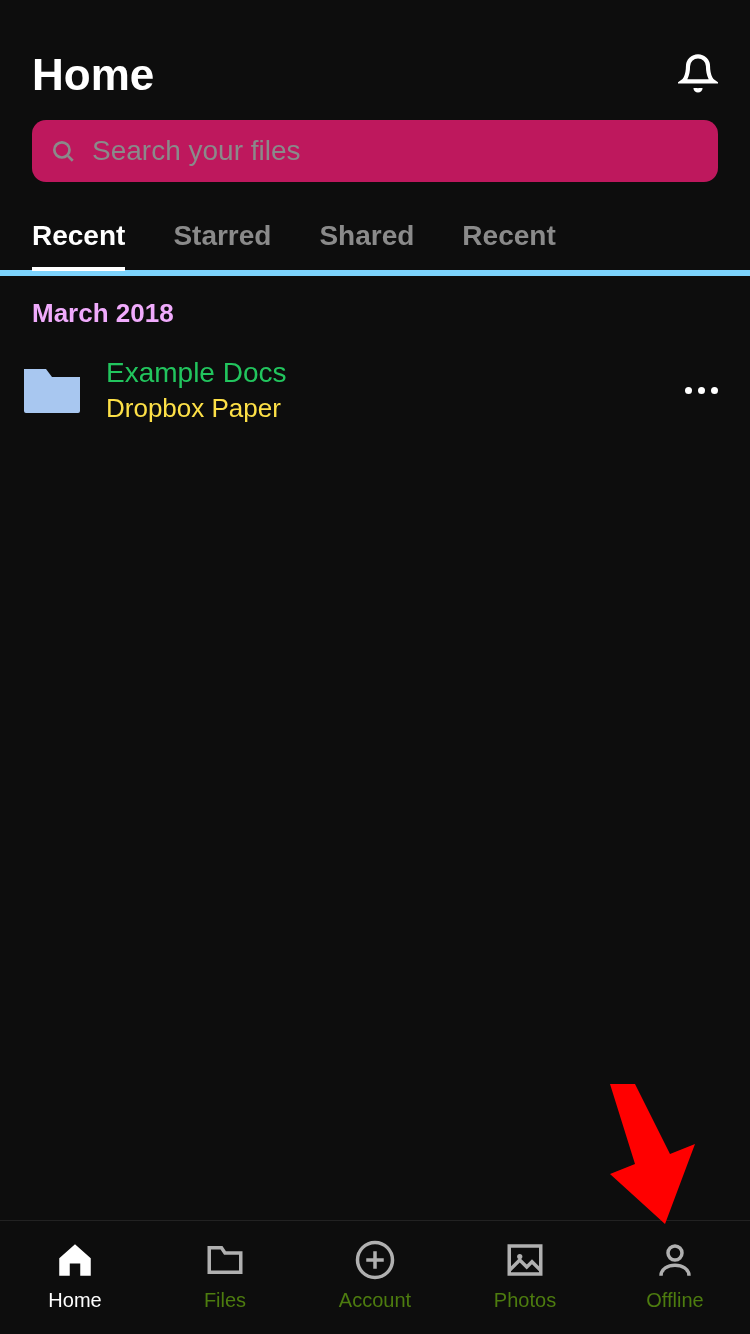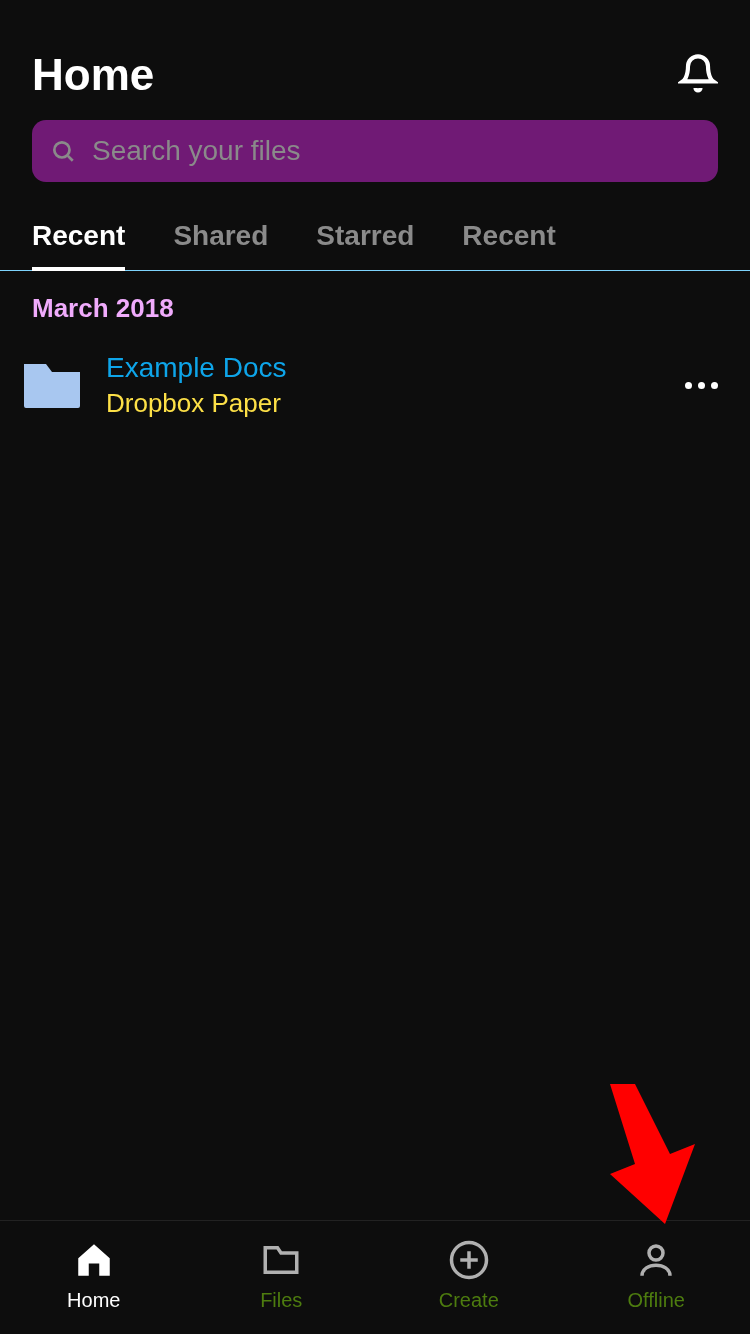--- a/index.html
+++ b/index.html
@@ -21,21 +21,21 @@
     padding: 50px 32px 20px 32px;
   }
   .header-title {
     font-size: 44px;
     font-weight: 700;
     color: #fff;
   }
   .bell-icon svg { width: 40px; height: 40px; stroke: #fff; fill: none; stroke-width: 2.5; }
   .search-wrap { padding: 0 32px 20px 32px; }
   .search-bar {
-    background: #701a75;
+    background: #be185d;
     border-radius: 14px;
     height: 62px;
     display: flex;
     align-items: center;
     padding: 0 18px;
     gap: 16px;
   }
   .search-bar svg { width: 26px; height: 26px; stroke: #8a8a8a; fill: none; stroke-width: 2.5; }
   .search-bar input {
     flex: 1;
@@ -43,21 +43,21 @@
     border: none;
     outline: none;
     font-size: 28px;
     color: #fff;
   }
   .search-bar input::placeholder { color: #8a8a8a; }
   .tabs {
     display: flex;
     gap: 48px;
     padding: 18px 52px 0 32px;
-    border-bottom: 1px solid #7dd3fc;
+    border-bottom: 6px solid #7dd3fc;
   }
   .tab {
     font-size: 28px;
     font-weight: 600;
     color: #8a8a8a;
     padding-bottom: 18px;
     position: relative;
   }
   .tab.active { color: #fff; }
   .tab.active::after {
@@ -74,21 +74,21 @@
     padding: 22px 32px 10px 32px;
   }
   .list-item {
     display: flex;
     align-items: center;
     padding: 18px 32px 18px 22px;
     gap: 24px;
   }
   .folder-icon svg { width: 60px; height: 52px; }
   .item-text { flex: 1; display: flex; flex-direction: column; gap: 4px; }
-  .item-title { font-size: 28px; color: #0ea5e9; }
+  .item-title { font-size: 28px; color: #22c55e; }
   .item-sub { font-size: 26px; color: #fde047; }
   .more-icon {
     display: flex; gap: 6px;
   }
   .more-icon span {
     width: 7px; height: 7px; border-radius: 50%; background: #fff;
   }
   .spacer { flex: 1; }
   .nav {
     display: flex;
@@ -134,22 +134,22 @@
     <svg viewBox="0 0 24 24">
       <circle cx="11" cy="11" r="7"></circle>
       <line x1="21" y1="21" x2="16.5" y2="16.5"></line>
     </svg>
     <input type="text" placeholder="Search your files" style="">
   </div>
 </div>
 
 <div class="tabs">
   <div class="tab active">Recent</div>
+  <div class="tab">Starred</div>
   <div class="tab">Shared</div>
-  <div class="tab">Starred</div>
   <div class="tab">Recent</div>
 </div>
 
 <div class="section-header">March 2018</div>
 
 <div class="list-item">
   <div class="folder-icon">
     <svg viewBox="0 0 60 52">
       <path d="M2 6 h22 l6 8 h28 v34 a2 2 0 0 1 -2 2 h-52 a2 2 0 0 1 -2 -2 z" fill="#a8c7f0"></path>
     </svg>
@@ -183,21 +183,29 @@
       <path d="M3 5 h7 l2 3 h9 v11 h-18 z" fill="none" stroke="#b0b0b0" stroke-width="2"></path>
     </svg>
     <div class="nav-label">Files</div>
   </div>
   <div class="nav-item">
     <svg viewBox="0 0 24 24">
       <circle cx="12" cy="12" r="10" fill="none" stroke="#b0b0b0" stroke-width="2"></circle>
       <line x1="12" y1="7" x2="12" y2="17" stroke="#b0b0b0" stroke-width="2"></line>
       <line x1="7" y1="12" x2="17" y2="12" stroke="#b0b0b0" stroke-width="2"></line>
     </svg>
-    <div class="nav-label">Create</div>
+    <div class="nav-label">Account</div>
+  </div>
+  <div class="nav-item">
+    <svg viewBox="0 0 24 24">
+      <rect x="3" y="4" width="18" height="16" fill="none" stroke="#b0b0b0" stroke-width="2"></rect>
+      <circle cx="9" cy="10" r="1.5" fill="#b0b0b0"></circle>
+      <path d="M3 18 l6 -6 l4 4 l3 -3 l5 5" fill="none" stroke="#b0b0b0" stroke-width="2"></path>
+    </svg>
+    <div class="nav-label">Photos</div>
   </div>
   <div class="nav-item">
     <svg viewBox="0 0 24 24">
       <circle cx="12" cy="8" r="4" fill="none" stroke="#b0b0b0" stroke-width="2"></circle>
       <path d="M4 21 c0-4 4-6 8-6 s8 2 8 6" fill="none" stroke="#b0b0b0" stroke-width="2"></path>
     </svg>
     <div class="nav-label">Offline</div>
   </div>
 </div>
 

